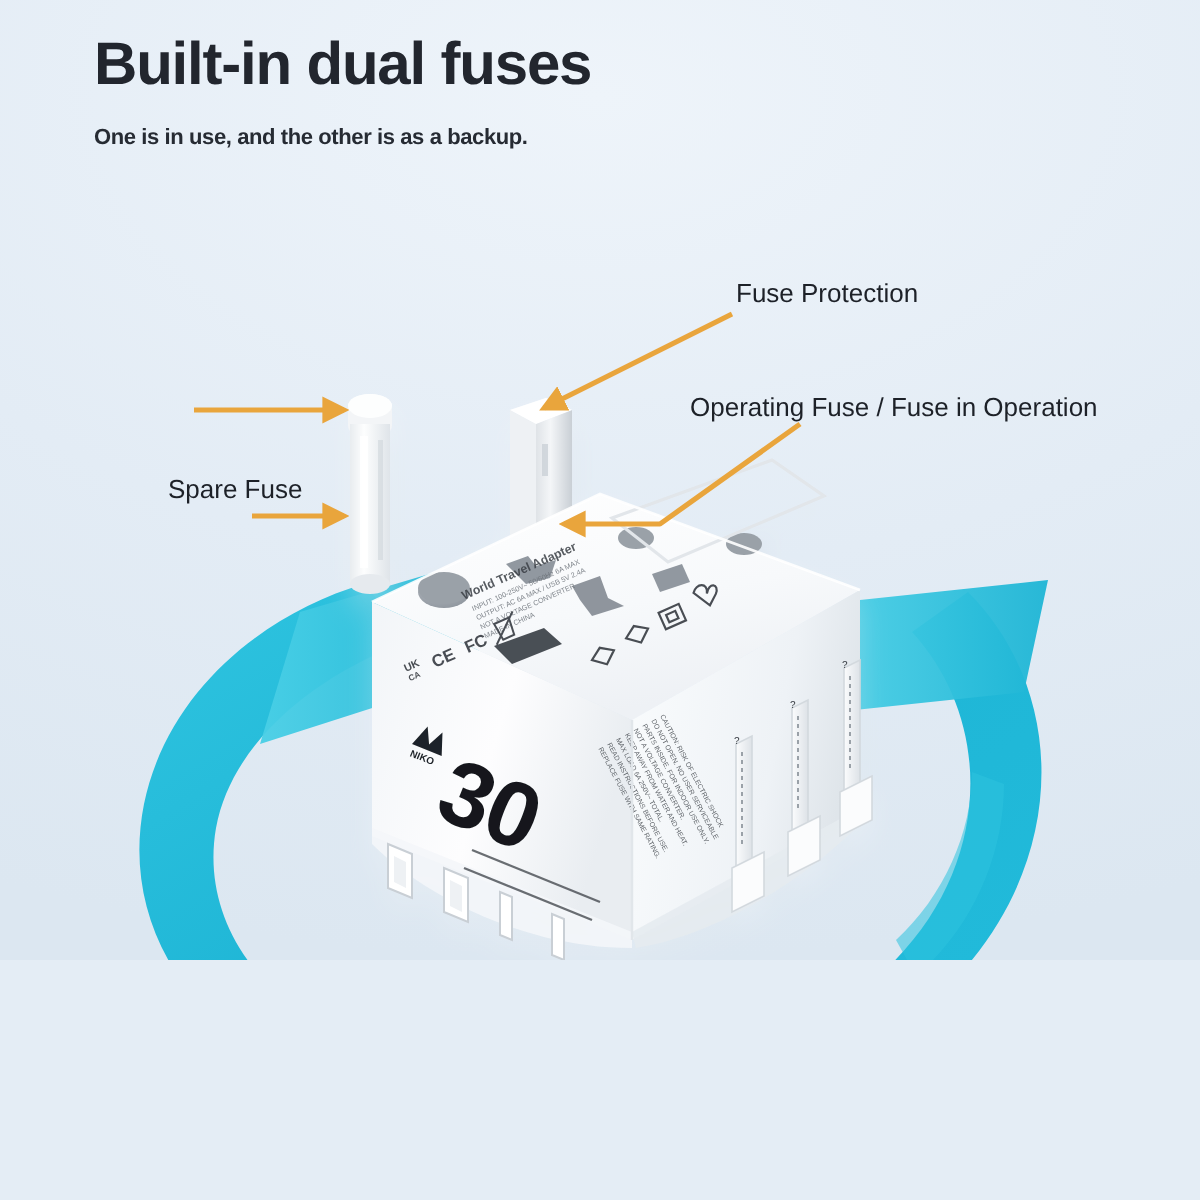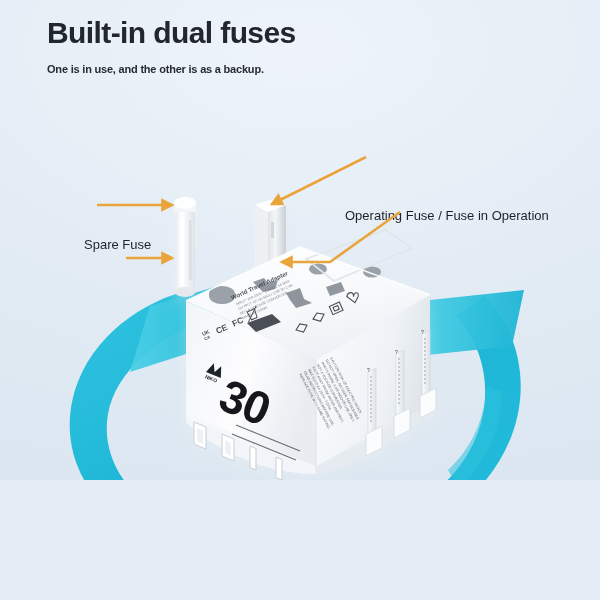--- a/index.html
+++ b/index.html
@@ -60,21 +60,21 @@
     color: #1d2128;
     z-index: 7;
     white-space: nowrap;
     line-height: 1.28;
   }
   .label.multiline { white-space: normal; }
 
   #label-spare-fuse-protection { left: 12px;  top: 184px; }
   #label-spare-fuse            { left: 84px;  top: 237px; text-align: center; }
   #label-fuse-protection       { left: 368px; top: 139px; }
-  #label-operating-fuse        { left: 345px; top: 196px; margin-top: 12px; }
+  #label-operating-fuse        { left: 345px; top: 196px; }
   #label-material              { left: 434px; top: 525px; margin-top: 33px; }
 
   
   .arrows-layer {
     position: absolute;
     inset: 0;
     z-index: 8;
     pointer-events: none;
   }
 
@@ -345,20 +345,21 @@
 
     <path d="M 318 500 L 350 533 L 430 533" fill="none" stroke="#e9a53c" stroke-width="2.6" stroke-linejoin="round" marker-start="url(#ah)"></path>
   </svg>
 
   <div class="heading">Built-in dual fuses</div>
   <div class="subheading">One is in use, and the other is as a backup.</div>
 
 
   <div class="label" id="label-spare-fuse">Spare Fuse</div>
 
+  <div class="label" id="label-fuse-protection">Fuse Protection</div>
 
   <div class="label" id="label-operating-fuse">Operating Fuse / Fuse in Operation</div>
 
   <div class="label multiline" id="label-material">
     <div>PC+ABS</div>
   </div>
 
 </div>
 
 </body></html>

